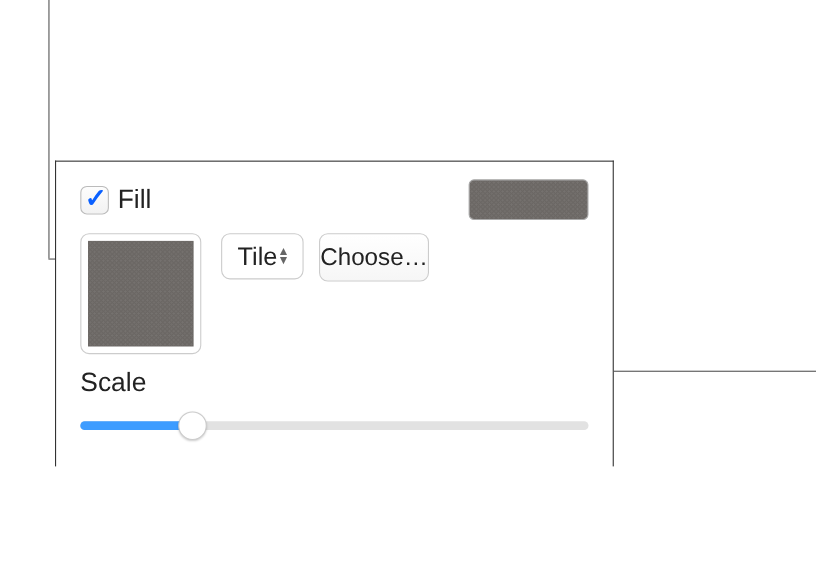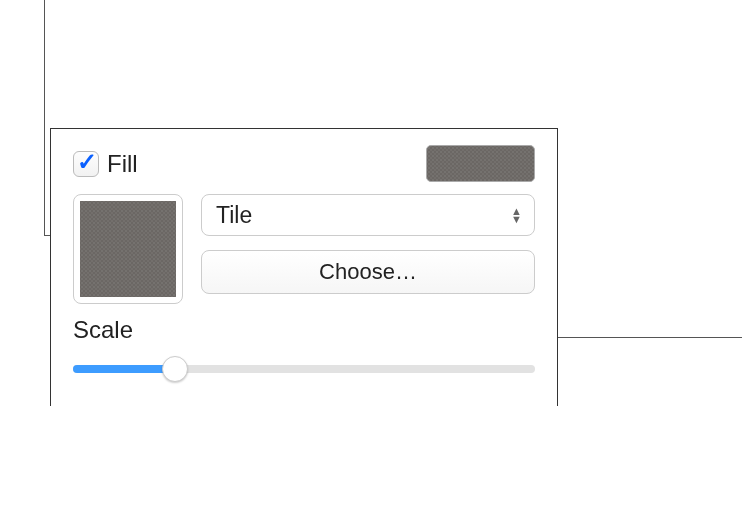--- a/index.html
+++ b/index.html
@@ -33,21 +33,21 @@
       position: absolute;
       top: 337px;
       left: 517px;
       width: 225px;
       height: 1px;
       background: #555;
     }
 
     .panel {
       position: absolute;
-      top: 128px;
+      top: 146px;
       left: 50px;
       width: 508px;
       border: 1px solid #333;
       border-bottom: none;
       background: #fff;
       padding: 16px 22px 20px 22px;
     }
 
     .row1 {
       display: flex;
@@ -148,21 +148,21 @@
         radial-gradient(rgba(255,255,255,0.07) 1px, transparent 1px),
         radial-gradient(rgba(255,255,255,0.05) 1px, transparent 1px);
       background-size: 4px 4px, 4px 4px;
       background-position: 0 0, 2px 2px;
       background-color: #6b6764;
     }
 
     .right-col {
       flex: 1;
       display: flex;
-      flex-direction: column;
+      flex-direction: row;
       gap: 14px;
     }
 
     .btn {
       height: 44px;
       border: 1px solid #ccc;
       border-radius: 8px;
       background: linear-gradient(#fff,#f6f6f6);
       display: flex;
       align-items: center;

